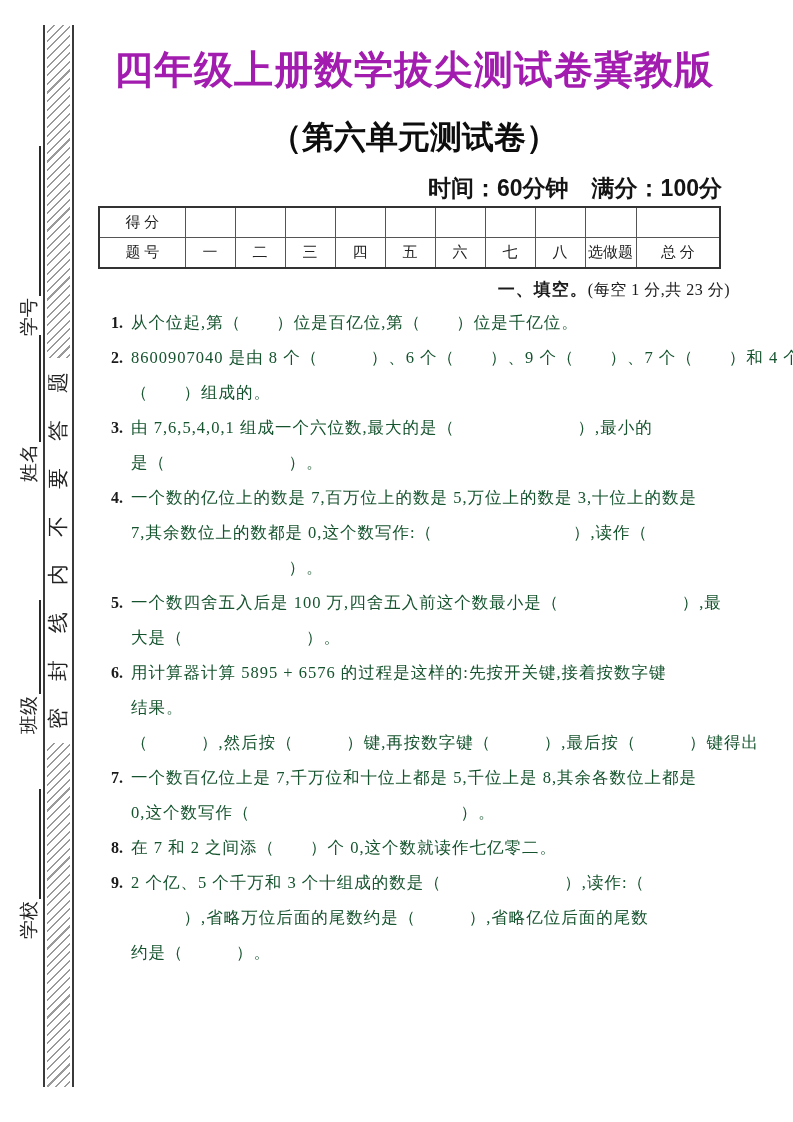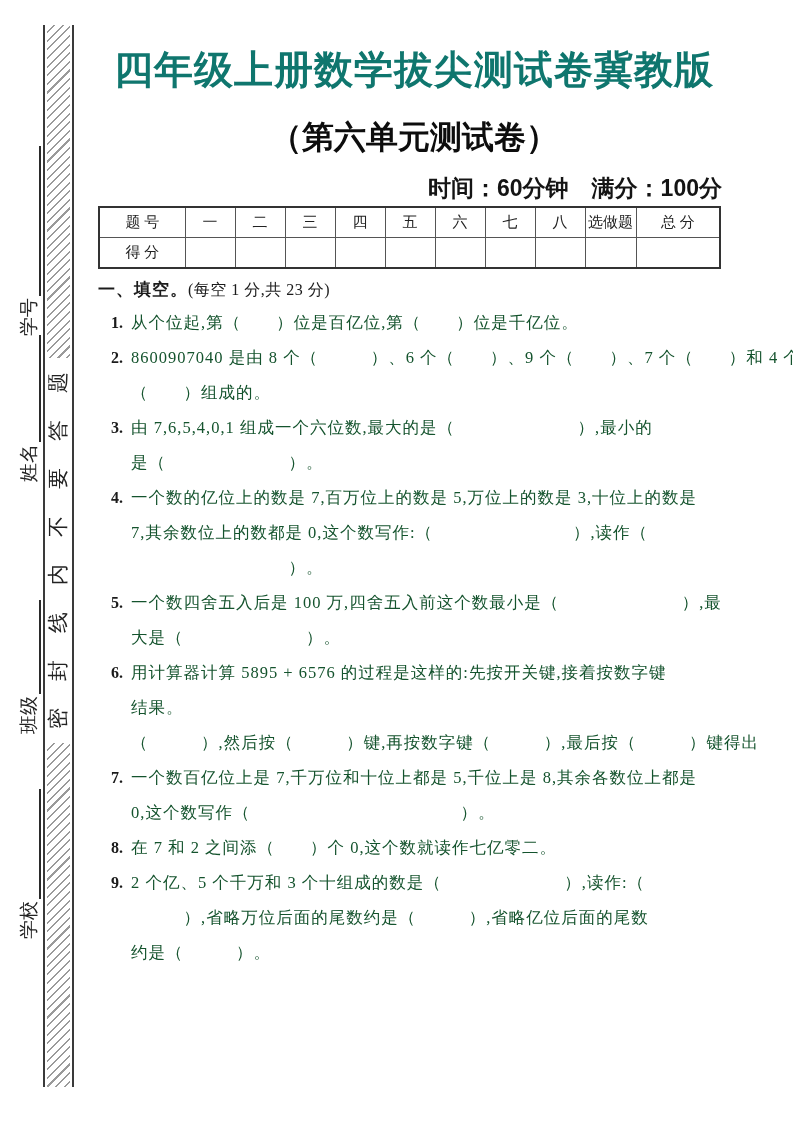--- a/index.html
+++ b/index.html
@@ -36,42 +36,42 @@
   }
   .field .rule{flex:1;height:15px;border-bottom:2px solid #2a2a2a;margin-left:2px;}
   .field-1{left:15px;top:336px;width:190px;}
   .field-2{left:15px;top:482px;width:147px;}
   .field-3{left:15px;top:734px;width:134px;}
   .field-4{left:15px;top:939px;width:150px;}
   
   .content{position:absolute;left:98px;top:0;width:632px;}
   .title{
     margin-top:47px;text-align:center;font-family:"Liberation Sans","DejaVu Sans",sans-serif;
-    font-weight:bold;font-size:39px;letter-spacing:1px;line-height:46px;color:#0f766e;
+    font-weight:bold;font-size:39px;letter-spacing:1px;line-height:46px;color:#a21caf;
   }
   .subtitle{
     margin-top:26px;text-align:center;font-family:"Liberation Sans","DejaVu Sans",sans-serif;
     font-weight:bold;font-size:32px;line-height:36px;color:#0d0d0d;
   }
   .exam-info{
     margin-top:22px;text-align:right;padding-right:8px;
     font-family:"Liberation Sans","DejaVu Sans",sans-serif;
     font-weight:600;font-size:23px;line-height:22px;color:#141414;
   }
   
   table.score{
     margin-top:7px;border-collapse:collapse;width:621px;table-layout:fixed;
     border:2px solid #333;
   }
   table.score td{
     border:1px solid #555;text-align:center;font-size:15px;height:29px;
     padding:0;color:#222;overflow:hidden;
   }
   
-  .section-line{margin-top:9px;font-size:17px;line-height:24px;white-space:pre;}
+  .section-line{margin-top:9px;font-size:17px;line-height:24px;white-space:pre;text-align:right;}
   .section-heading{font-weight:bold;letter-spacing:1px;}
   .section-note{font-size:16px;letter-spacing:0.5px;}
   .questions{margin-top:3px;}
   .q{position:relative;padding-left:33px;}
   .qnum{
     position:absolute;left:13px;top:0;font-weight:bold;font-size:16px;line-height:35px;
   }
   .qline{
     font-size:16.5px;line-height:35px;height:35px;white-space:pre;
     letter-spacing:1px;color:#14532d;
@@ -125,46 +125,46 @@
         <col style="width:50px">
       <col style="width:50px">
         <col style="width:50px">
         <col style="width:50px">
         <col style="width:50px">
       <col style="width:50px">
         <col style="width:51px">
         <col style="width:84px">
     </colgroup>
     <tbody>
+      <tr id="score-score-row">
+          <td>得 分</td>
+          <td></td>
+          <td></td>
+          <td></td>
+          <td></td>
+          <td></td>
+          <td></td>
+          <td></td>
+          <td></td>
+          <td></td>
+          <td></td>
+        </tr>
       <tr id="score-header-row">
           <td>题 号</td>
           <td>一</td>
           <td>二</td>
           <td>三</td>
           <td>四</td>
           <td>五</td>
           <td>六</td>
           <td>七</td>
           <td>八</td>
           <td>选做题</td>
           <td>总 分</td>
         </tr>
-      <tr id="score-score-row">
-          <td>得 分</td>
-          <td></td>
-          <td></td>
-          <td></td>
-          <td></td>
-          <td></td>
-          <td></td>
-          <td></td>
-          <td></td>
-          <td></td>
-          <td></td>
-        </tr>
     </tbody>
   </table>
 
   <div class="section-line"><span class="section-heading">一、填空。</span><span class="section-note">(每空 1 分,共 23 分)</span></div>
 
   <div class="questions" id="questions">
       <div class="q">
         <span class="qnum">1.</span>
         <div class="qline">从个位起,第（　　）位是百亿位,第（　　）位是千亿位。</div>
       </div>

